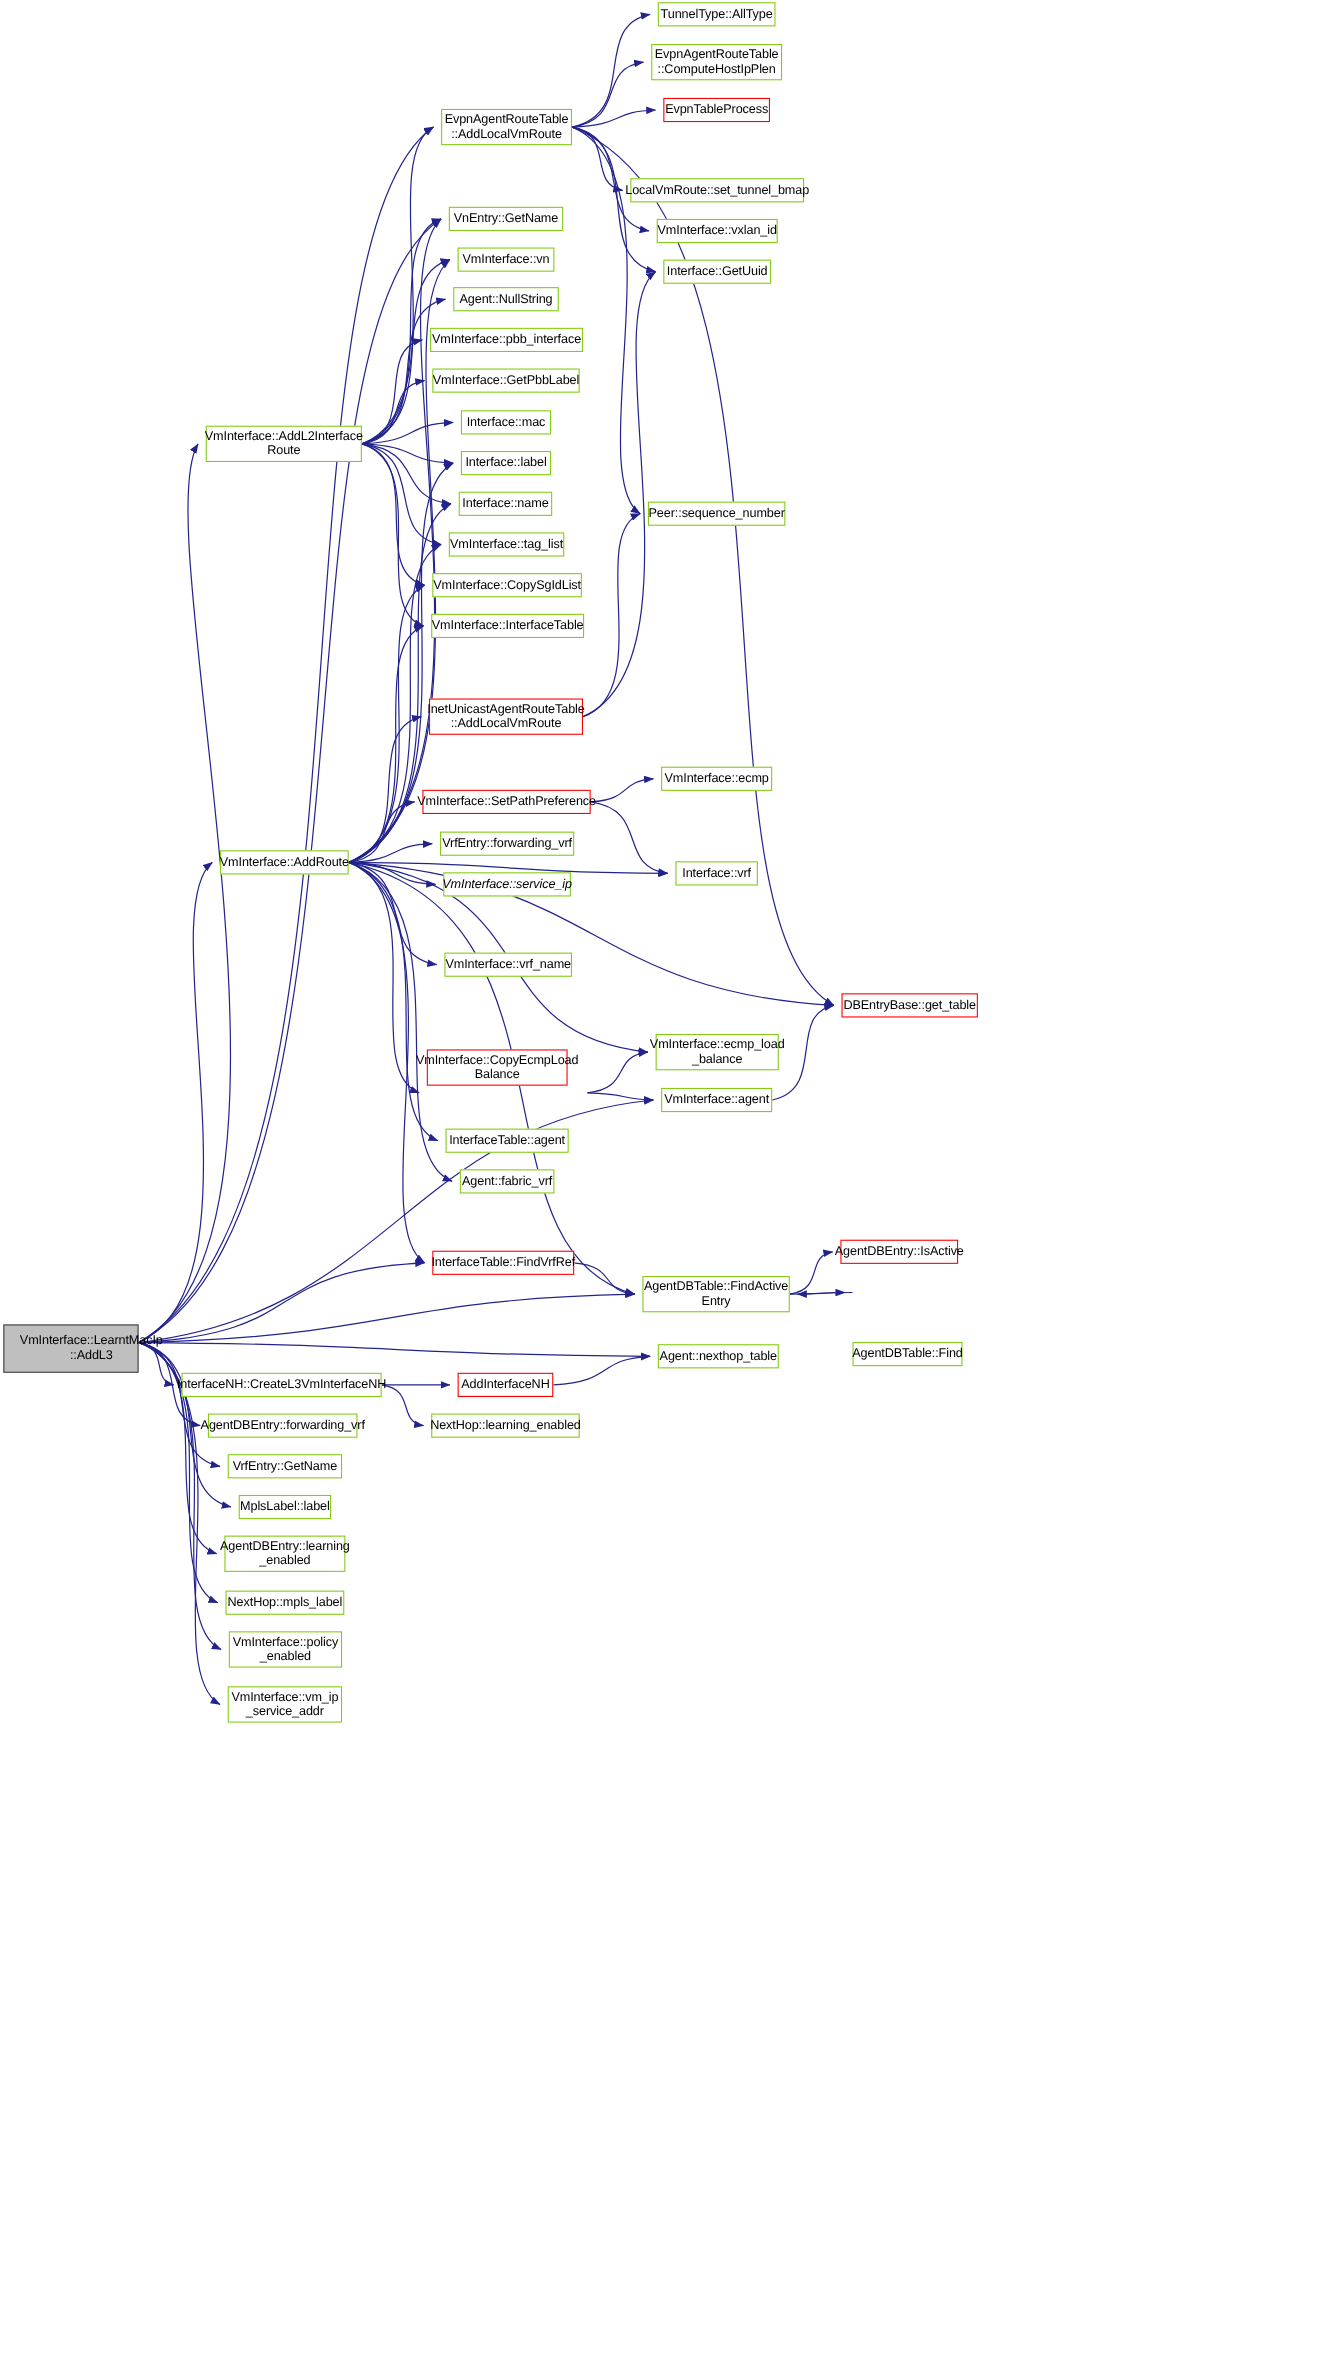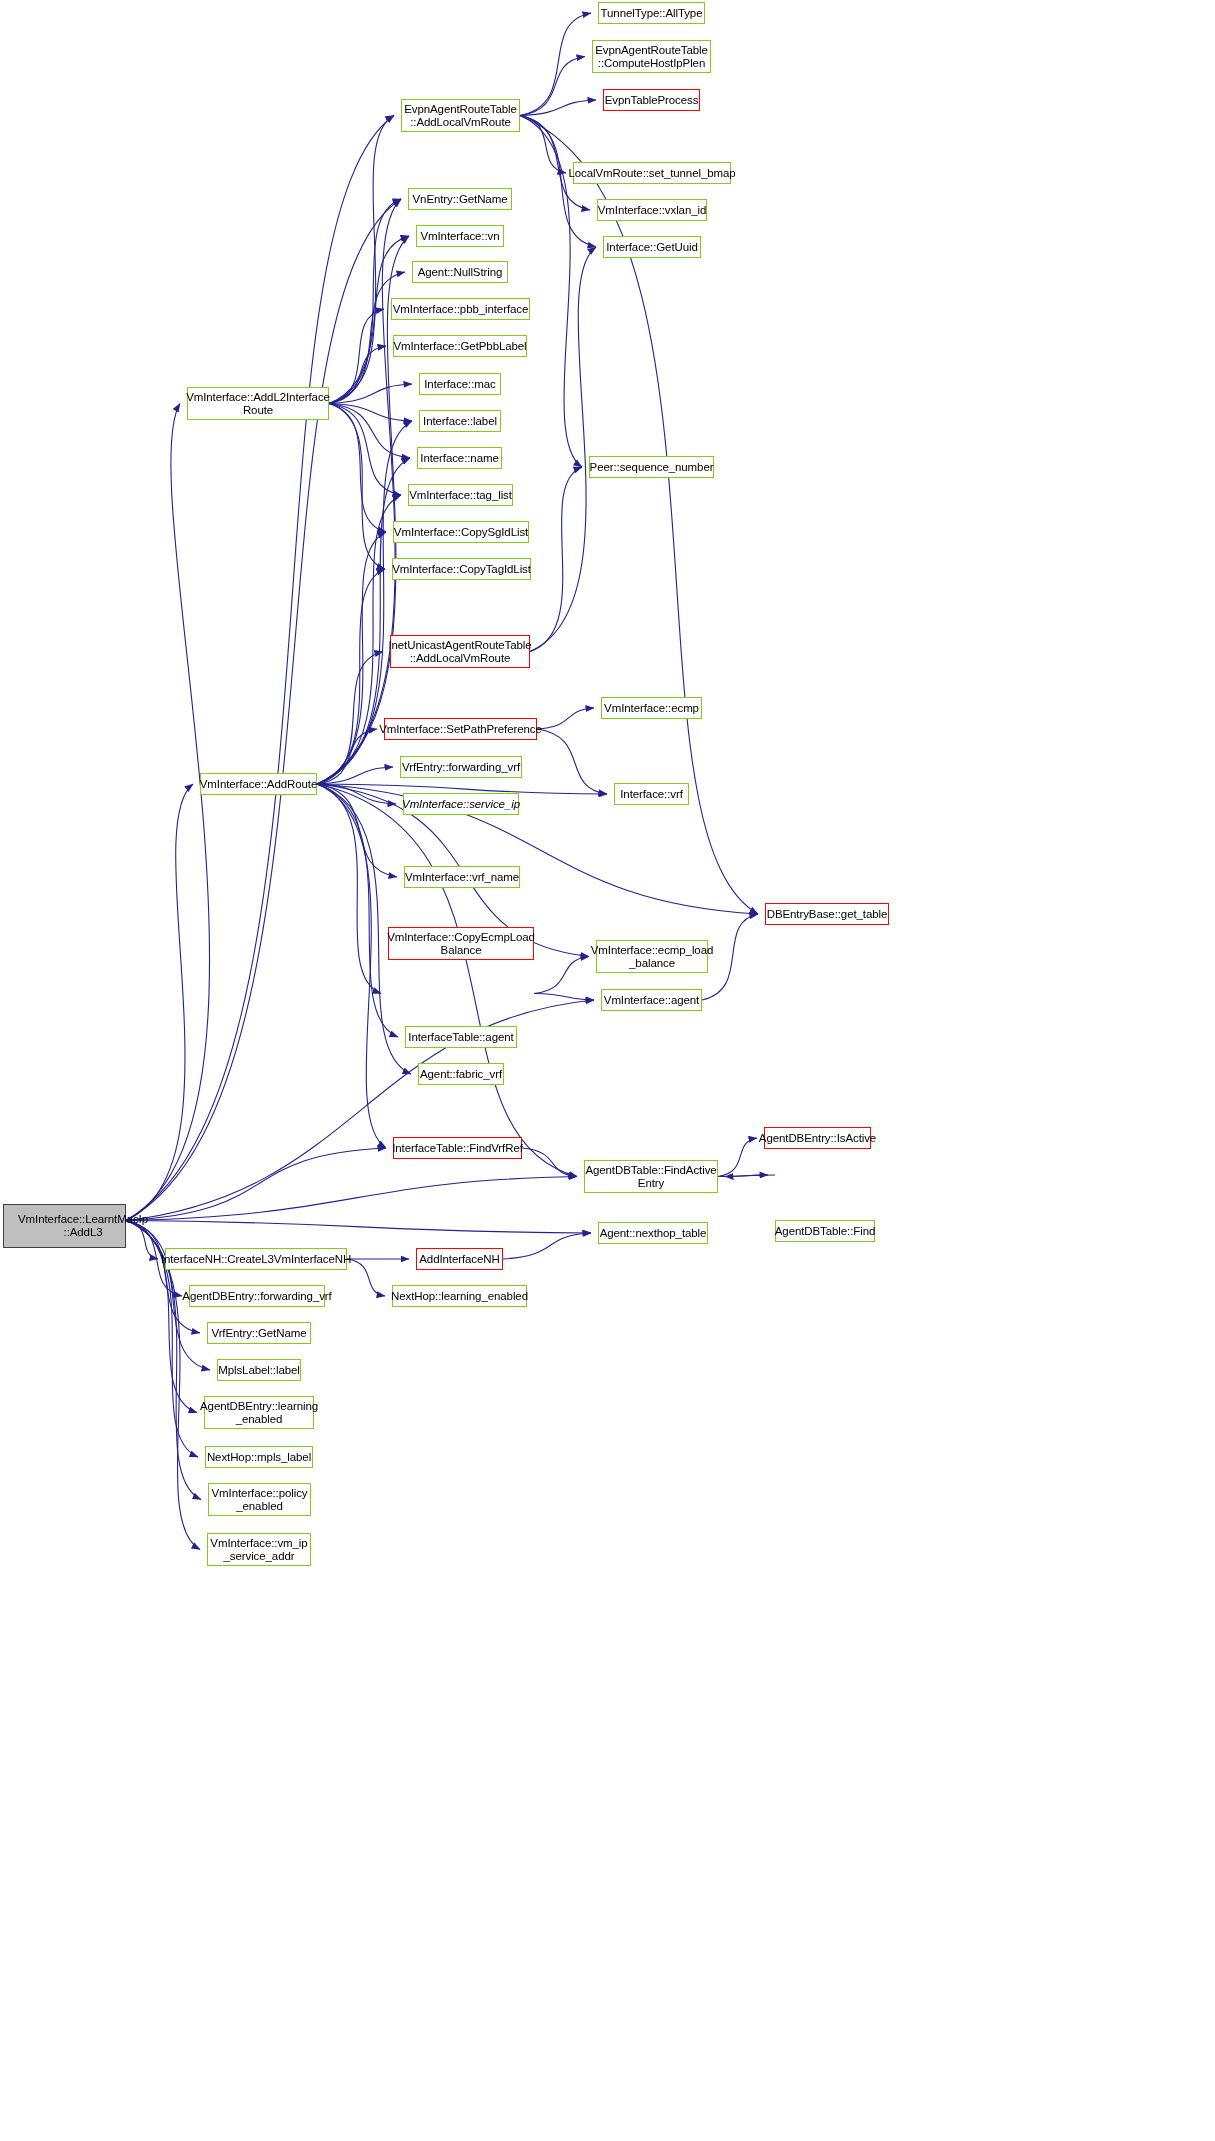--- a/index.html
+++ b/index.html
@@ -146,36 +146,36 @@
       <div class="node" style="left: 408px; top: 188px; width: 104px; height: 22px;">VnEntry::GetName</div>
       <div class="node" style="left: 416px; top: 225px; width: 88px; height: 22px;">VmInterface::vn</div>
       <div class="node" style="left: 412px; top: 261px; width: 96px; height: 22px;">Agent::NullString</div>
       <div class="node" style="left: 391px; top: 298px; width: 139px; height: 22px;">VmInterface::pbb_interface</div>
       <div class="node" style="left: 393px; top: 335px; width: 134px; height: 22px;">VmInterface::GetPbbLabel</div>
       <div class="node" style="left: 419px; top: 373px; width: 82px; height: 22px;">Interface::mac</div>
       <div class="node" style="left: 419px; top: 410px; width: 82px; height: 22px;">Interface::label</div>
       <div class="node" style="left: 417px; top: 447px; width: 85px; height: 22px;">Interface::name</div>
       <div class="node" style="left: 408px; top: 484px; width: 105px; height: 22px;">VmInterface::tag_list</div>
       <div class="node" style="left: 393px; top: 521px; width: 136px; height: 22px;">VmInterface::CopySgIdList</div>
-      <div class="node" style="left: 392px; top: 558px; width: 139px; height: 22px;">VmInterface::CopyTagIdList</div>
+      <div class="node" style="left: 392px; top: 558px; width: 139px; height: 22px;">VmInterface::InterfaceTable</div>
       <div class="node" style="left: 187px; top: 387px; width: 142px; height: 33px;">VmInterface::AddL2Interface
 Route</div>
       <div class="node red" style="left: 390px; top: 635px; width: 140px; height: 33px;">InetUnicastAgentRouteTable
 ::AddLocalVmRoute</div>
       <div class="node" style="left: 601px; top: 697px; width: 101px; height: 22px;">VmInterface::ecmp</div>
       <div class="node red" style="left: 384px; top: 718px; width: 153px; height: 22px;">VmInterface::SetPathPreference</div>
       <div class="node" style="left: 400px; top: 756px; width: 122px; height: 22px;">VrfEntry::forwarding_vrf</div>
       <div class="node" style="left: 403px; top: 793px; width: 116px; height: 22px; font-style: italic;">VmInterface::service_ip</div>
       <div class="node" style="left: 614px; top: 783px; width: 75px; height: 22px;">Interface::vrf</div>
       <div class="node" style="left: 200px; top: 773px; width: 117px; height: 22px;">VmInterface::AddRoute</div>
       <div class="node" style="left: 404px; top: 866px; width: 116px; height: 22px;">VmInterface::vrf_name</div>
       <div class="node red" style="left: 765px; top: 903px; width: 124px; height: 22px;">DBEntryBase::get_table</div>
       <div class="node" style="left: 596px; top: 940px; width: 112px; height: 33px;">VmInterface::ecmp_load
 _balance</div>
-      <div class="node red" style="left: 388px; top: 927px; width: 146px; height: 33px;">VmInterface::CopyEcmpLoad
+      <div class="node red" style="left: 388px; top: 954px; width: 128px; height: 33px;">VmInterface::CopyEcmpLoad
 Balance</div>
       <div class="node" style="left: 601px; top: 989px; width: 101px; height: 22px;">VmInterface::agent</div>
       <div class="node" style="left: 405px; top: 1026px; width: 112px; height: 22px;">InterfaceTable::agent</div>
       <div class="node" style="left: 418px; top: 1063px; width: 86px; height: 22px;">Agent::fabric_vrf</div>
       <div class="node red" style="left: 393px; top: 1137px; width: 129px; height: 22px;">InterfaceTable::FindVrfRef</div>
       <div class="node" style="left: 584px; top: 1160px; width: 134px; height: 33px;">AgentDBTable::FindActive
 Entry</div>
       <div class="node red" style="left: 764px; top: 1127px; width: 107px; height: 22px;">AgentDBEntry::IsActive</div>
       <div class="node" style="left: 775px; top: 1220px; width: 100px; height: 22px;">AgentDBTable::Find</div>
       <div class="node" style="left: 598px; top: 1222px; width: 110px; height: 22px;">Agent::nexthop_table</div>

